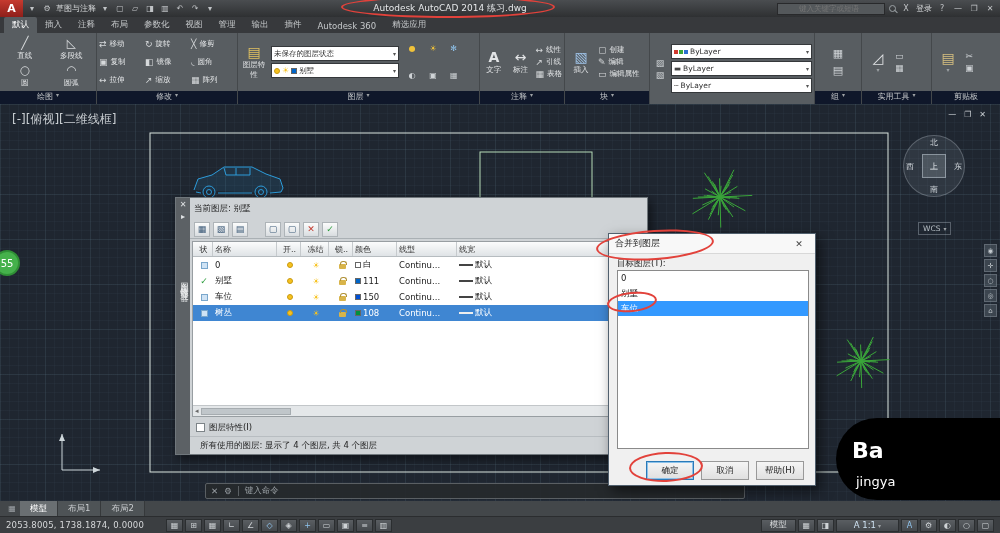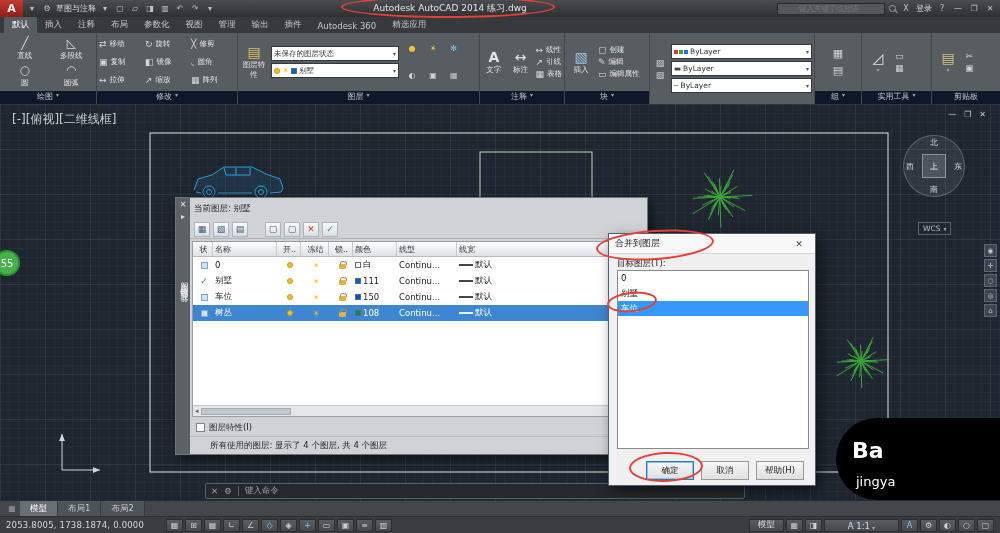--- a/index.html
+++ b/index.html
@@ -84,21 +84,21 @@
 .pl-row{display:flex;height:16px;align-items:center;font-size:8.5px;color:#222}
 .pl-row>span{display:flex;align-items:center;gap:2px;padding-left:2px;overflow:hidden;white-space:nowrap}
 .w-st{width:20px;justify-content:center}.w-name{width:64px}.w-on{width:24px;justify-content:center}.w-fr{width:28px;justify-content:center}.w-lk{width:24px;justify-content:center}.w-co{width:44px}.w-lt{width:60px}.w-lw{flex:1}
 .pl-row.sel{background:#3f86d2;color:#fff}
 .pl-fill{flex:1}
 .pl-hscroll{height:11px;background:#e4e7e9;border-top:1px solid #c2c6c9;display:flex;align-items:center;font-size:7px;color:#666;padding:0 2px}
 .hthumb{width:90px;height:7px;background:#c0c6ca;border:1px solid #a6acb0;margin-left:2px}
 .pal-foot1{height:17px;display:flex;align-items:center;gap:4px;font-size:8.5px;padding:0 6px;color:#222}
 .pf-col2{margin-left:auto;color:#444;font-size:8px}
 .cb{width:9px;height:9px;background:#fff;border:1px solid #7d8488}
-.pal-foot2{height:18px;font-size:8.5px;padding:0 20px;color:#222;display:flex;align-items:center;border-top:1px solid #b8bdc1}
+.pal-foot2{height:18px;font-size:8.5px;padding:0 10px;color:#222;display:flex;align-items:center;border-top:1px solid #b8bdc1}
 .lyr{width:7px;height:7px;background:#cfe3f5;border:1px solid #7aa7cc}
 .bulb{width:6px;height:6px;border-radius:50%;background:#f7c21e;border:1px solid #c89a12}
 .sun{color:#f7c21e;font-size:8px}
 .lock{width:7px;height:5px;background:#d8b44a;border-radius:1px;position:relative;margin-top:3px}
 .lock::before{content:"";position:absolute;left:1px;top:-3px;width:5px;height:3px;border:1px solid #b09238;border-bottom:none;border-radius:3px 3px 0 0}
 .chk{color:#2e9e3e;font-weight:bold;font-size:9px}
 .lwline{width:14px;border-top:2px solid #444;display:inline-block}
 .pl-row.sel .lwline{border-color:#eee}
 
 .dialog{position:absolute;left:608px;top:129px;width:208px;height:253px;background:#f0f0f0;border:1px solid #51606e;box-shadow:4px 5px 12px rgba(0,0,0,.55);z-index:10;font-size:8.5px;color:#222}
@@ -122,21 +122,21 @@
 .ltab{padding:0 10px;height:100%;display:flex;align-items:center;background:#4e5356;border-right:1px solid #36393b}
 .ltab.active{background:#6a6f72;color:#fff}
 .lt-ic{width:16px;text-align:center;color:#9fa4a8;font-size:8px}
 
 .sbar{position:absolute;left:0;top:516px;width:1000px;height:17px;background:#3b3e41;border-top:1px solid #2b2d2f;display:flex;align-items:center;font-size:8.5px;color:#d6d8da;padding:0 6px;gap:2px;z-index:3}
 .coords{width:158px;letter-spacing:.2px;white-space:nowrap}
 .sico{width:17px;height:13px;background:linear-gradient(#5a5e62,#44484c);border:1px solid #2b2e30;color:#cfd3d6;display:flex;align-items:center;justify-content:center;font-size:8px}
 .sico.blue{color:#8fc3ec}
 .sright{margin-left:auto;display:flex;gap:2px;align-items:center}
 .model-btn{padding:0 8px;height:13px;background:linear-gradient(#5a5e62,#44484c);border:1px solid #2b2e30;display:flex;align-items:center}
-.scale{padding:0 23px;height:13px;background:linear-gradient(#5a5e62,#44484c);border:1px solid #2b2e30;display:flex;align-items:flex-end;gap:2px;color:#cfe2f2}
+.scale{padding:0 17px;height:13px;background:linear-gradient(#5a5e62,#44484c);border:1px solid #2b2e30;display:flex;align-items:center;gap:2px;color:#cfe2f2}
 
 .ann{position:absolute;border:2px solid #e2423b;border-radius:50%;z-index:30;pointer-events:none}
 #ann-title{left:341px;top:-4px;width:214px;height:22px}
 #ann-dialog-title{left:596px;top:230px;width:118px;height:30px;transform:rotate(-4deg)}
 #ann-listitem{left:607px;top:292px;width:50px;height:20px;transform:rotate(-6deg)}
 #ann-ok{left:629px;top:452px;width:74px;height:30px;transform:rotate(-2deg)}
 </style>
 </head>
 <body>
 

